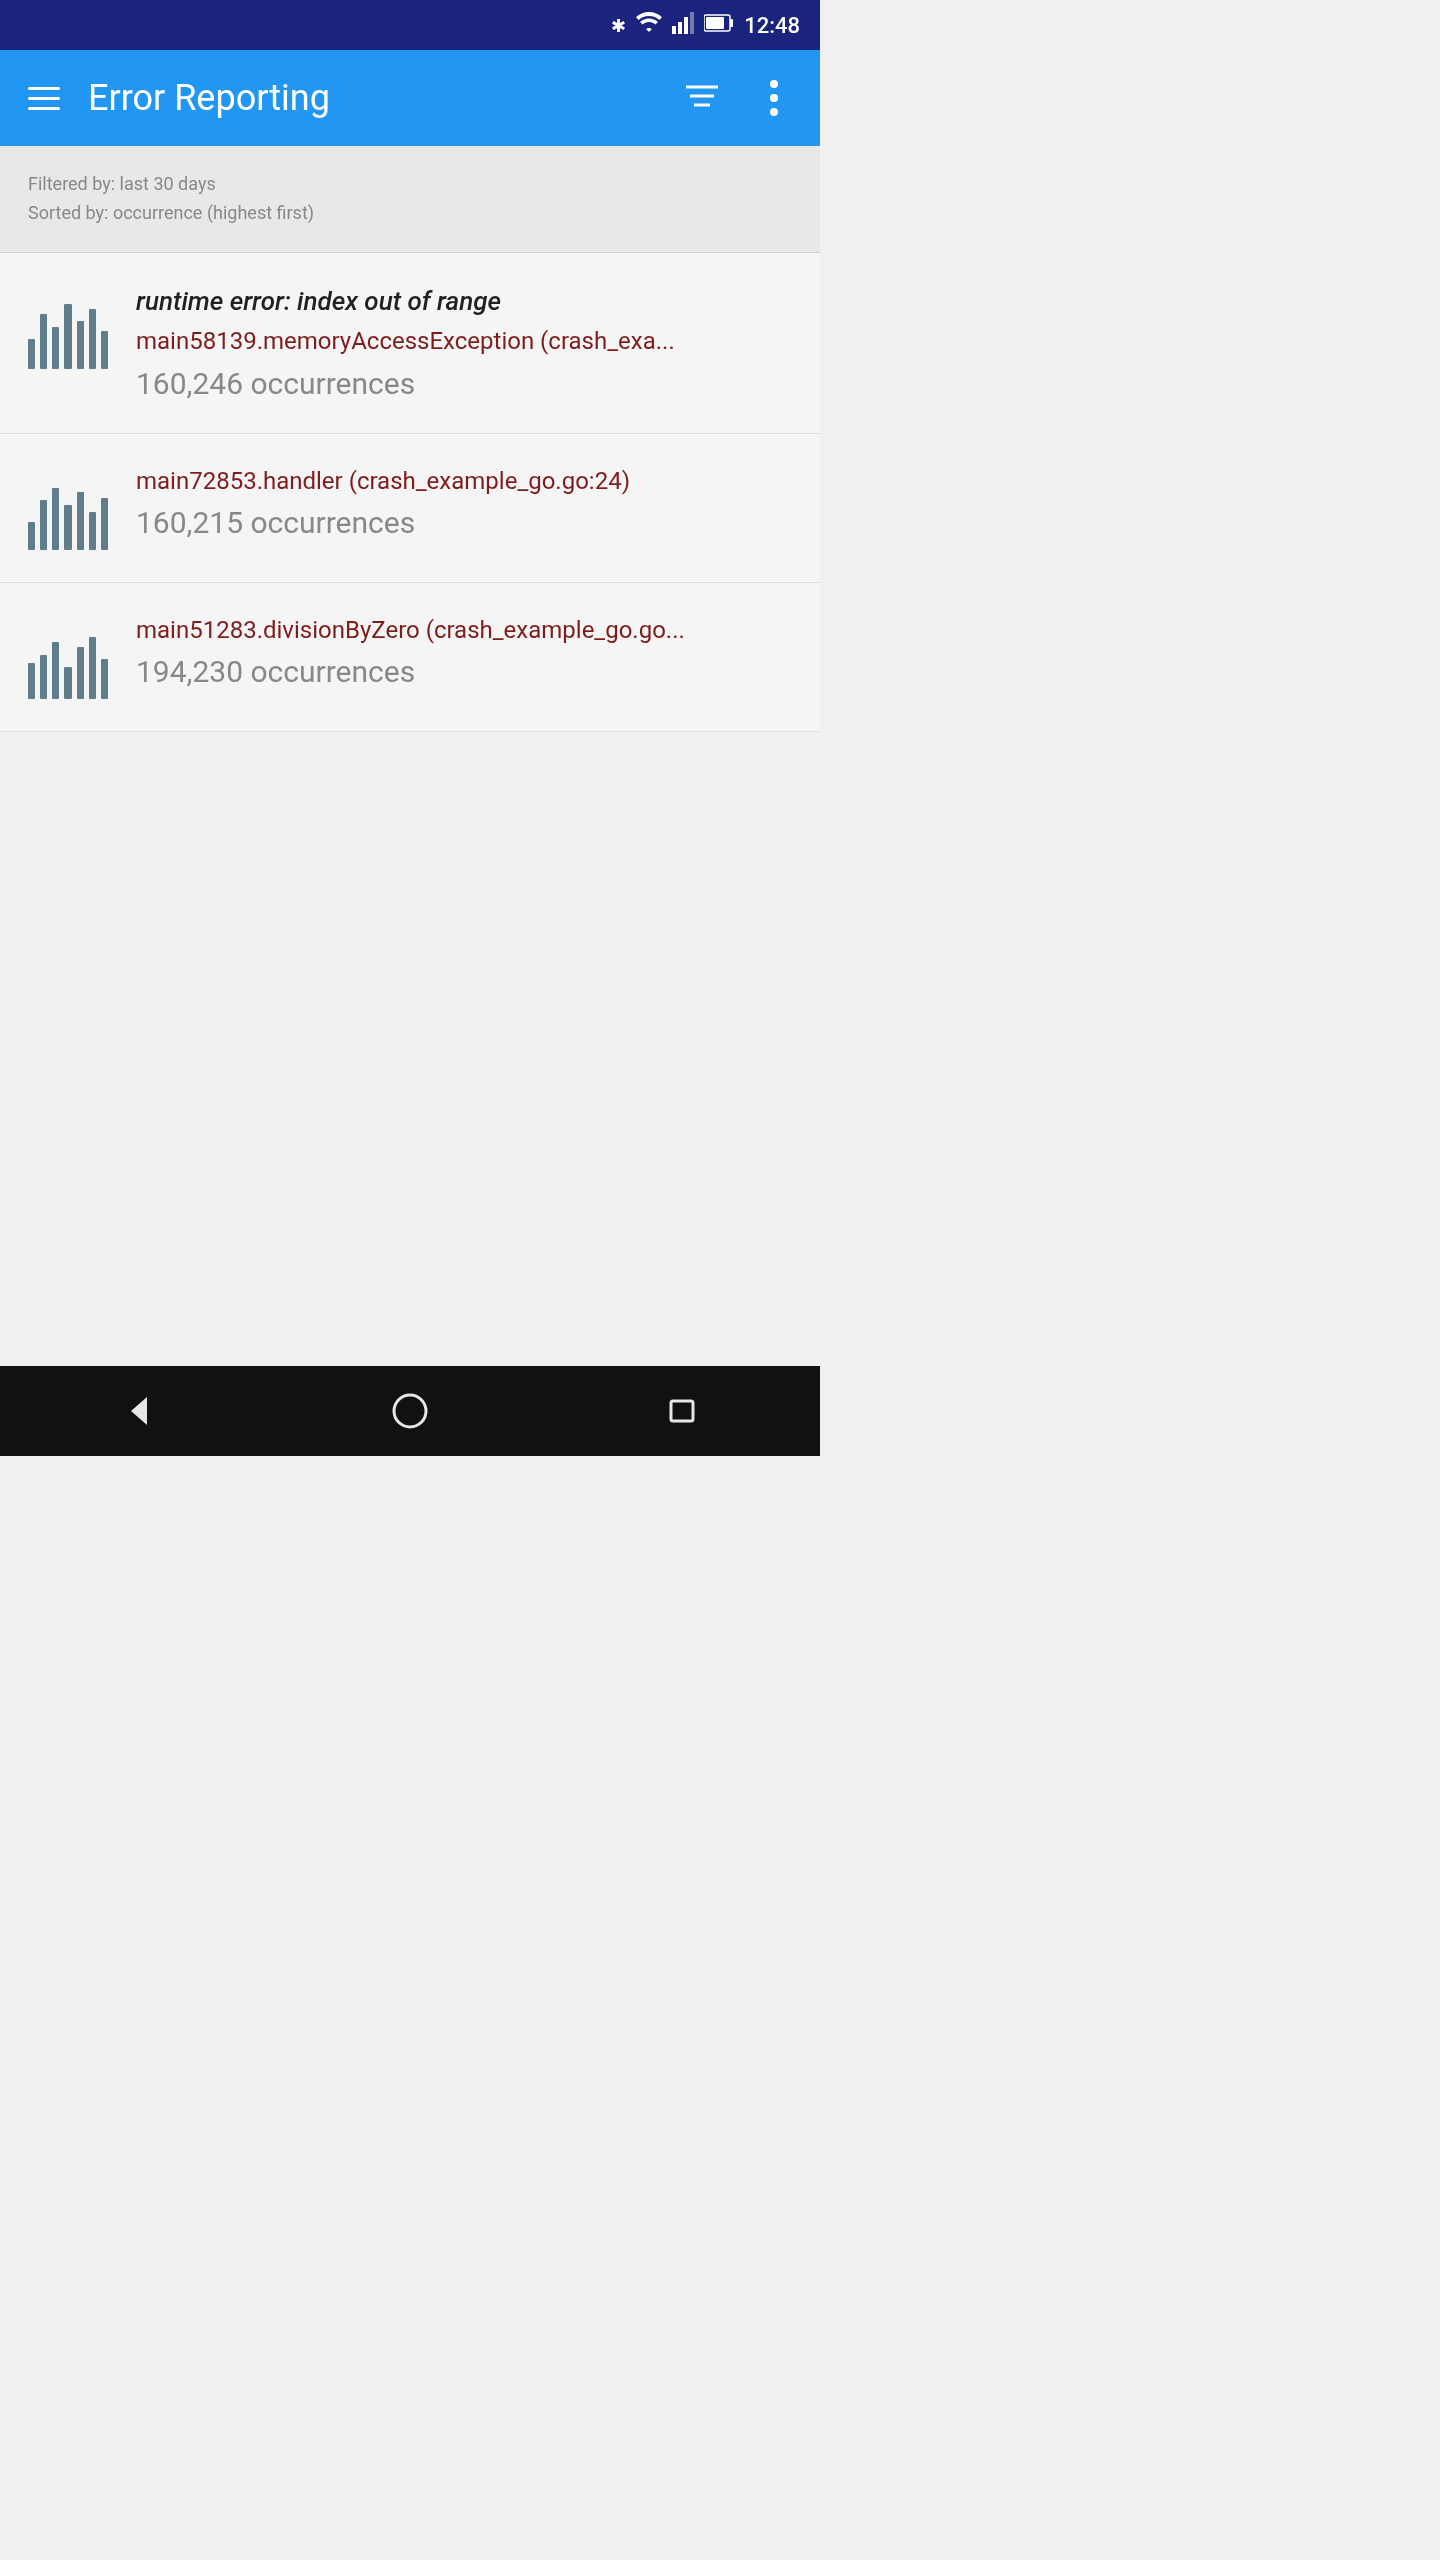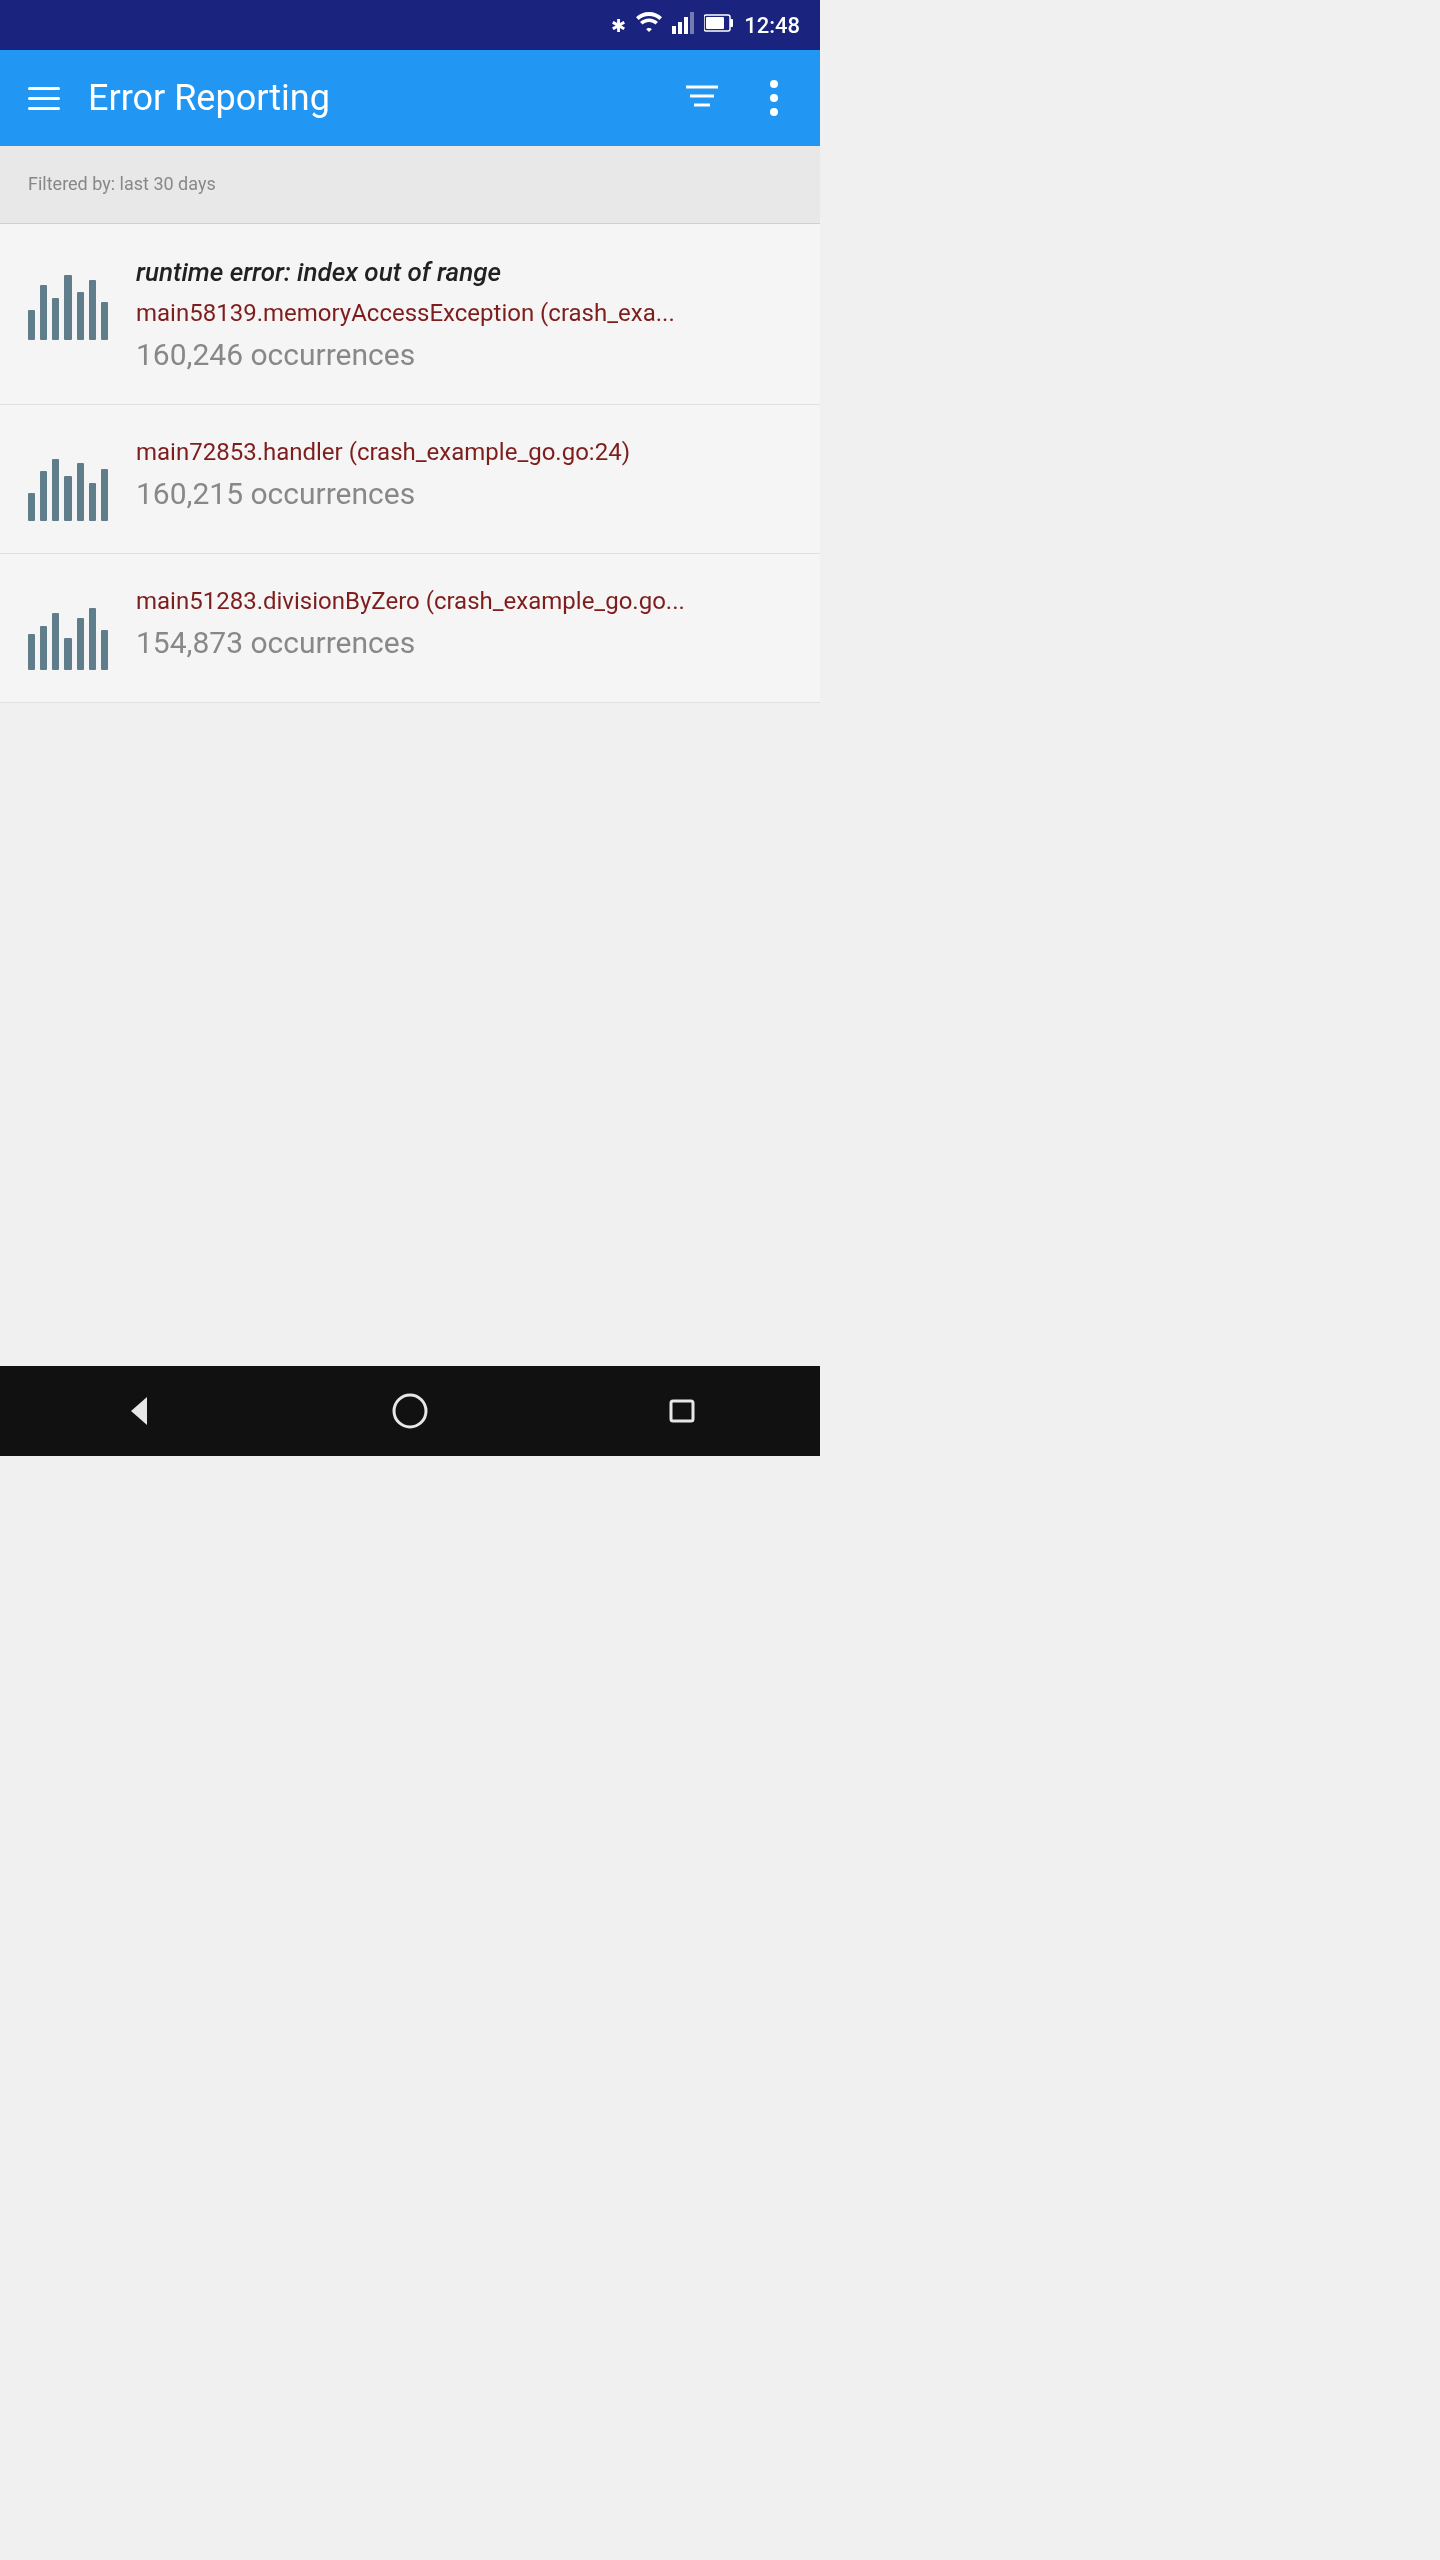--- a/index.html
+++ b/index.html
@@ -251,20 +251,21 @@
     <svg width="10" height="36" viewBox="0 0 10 36" fill="white">
       <circle cx="5" cy="4" r="4"></circle>
       <circle cx="5" cy="18" r="4"></circle>
       <circle cx="5" cy="32" r="4"></circle>
     </svg>
   </div>
 </div>
 
 <div class="filter-info">
   <div class="filter-text">Filtered by: last 30 days</div>
+  <div class="filter-text">Sorted by: occurrence (highest first)</div>
 </div>
 
 <div class="error-list">
 
   <div class="error-item">
     <div class="bar-chart">
       <div class="bar" style="height: 30px;"></div>
       <div class="bar" style="height: 55px;"></div>
       <div class="bar" style="height: 42px;"></div>
       <div class="bar" style="height: 65px;"></div>
@@ -300,21 +301,21 @@
       <div class="bar" style="height: 36px;"></div>
       <div class="bar" style="height: 44px;"></div>
       <div class="bar" style="height: 57px;"></div>
       <div class="bar" style="height: 32px;"></div>
       <div class="bar" style="height: 52px;"></div>
       <div class="bar" style="height: 62px;"></div>
       <div class="bar" style="height: 40px;"></div>
     </div>
     <div class="error-content">
       <div class="error-subtitle">main51283.divisionByZero (crash_example_go.go...</div>
-      <div class="error-count">154,873 occurrences</div>
+      <div class="error-count">194,230 occurrences</div>
     </div>
   </div>
 
 </div>
 
 <div class="bottom-nav">
   <div class="nav-btn">
     <svg width="36" height="36" viewBox="0 0 36 36" fill="none">
       <polygon points="28,4 12,18 28,32" fill="white" opacity="0.9"></polygon>
     </svg>

